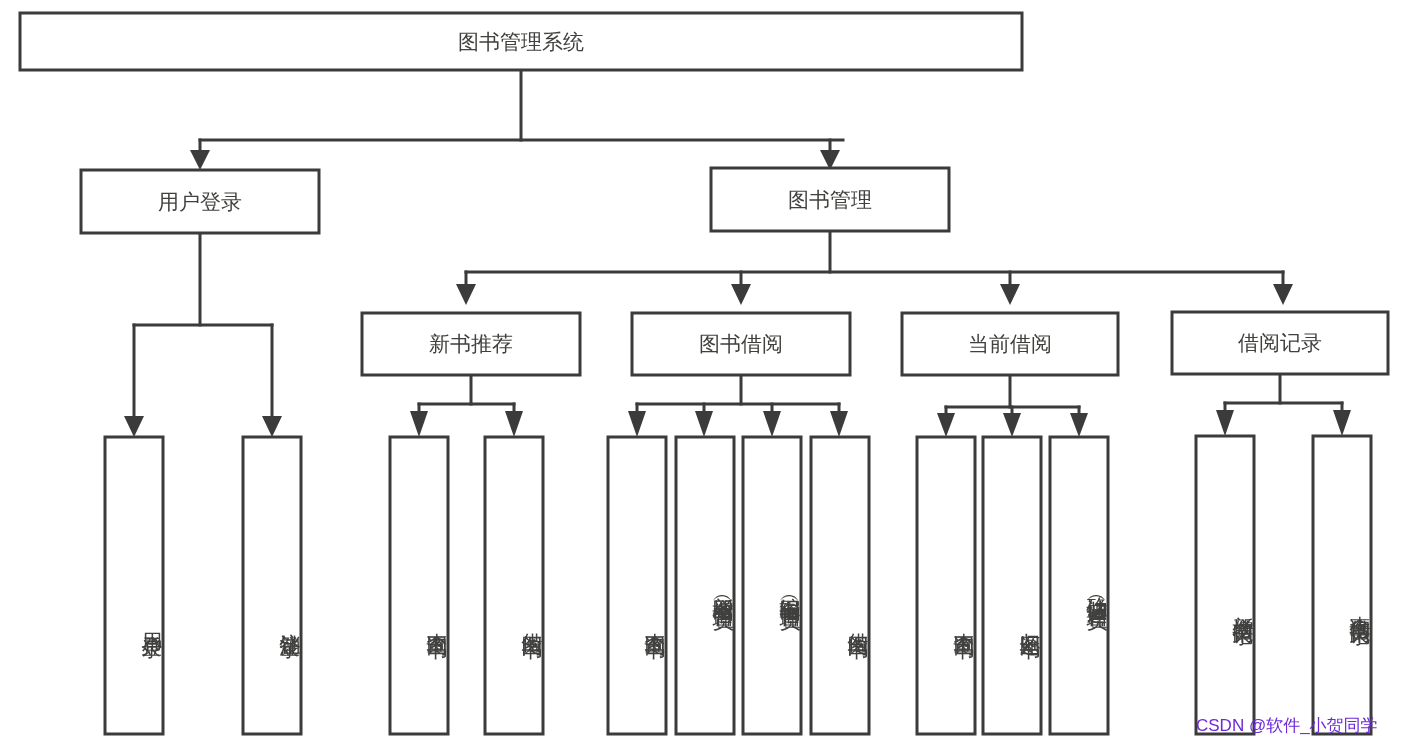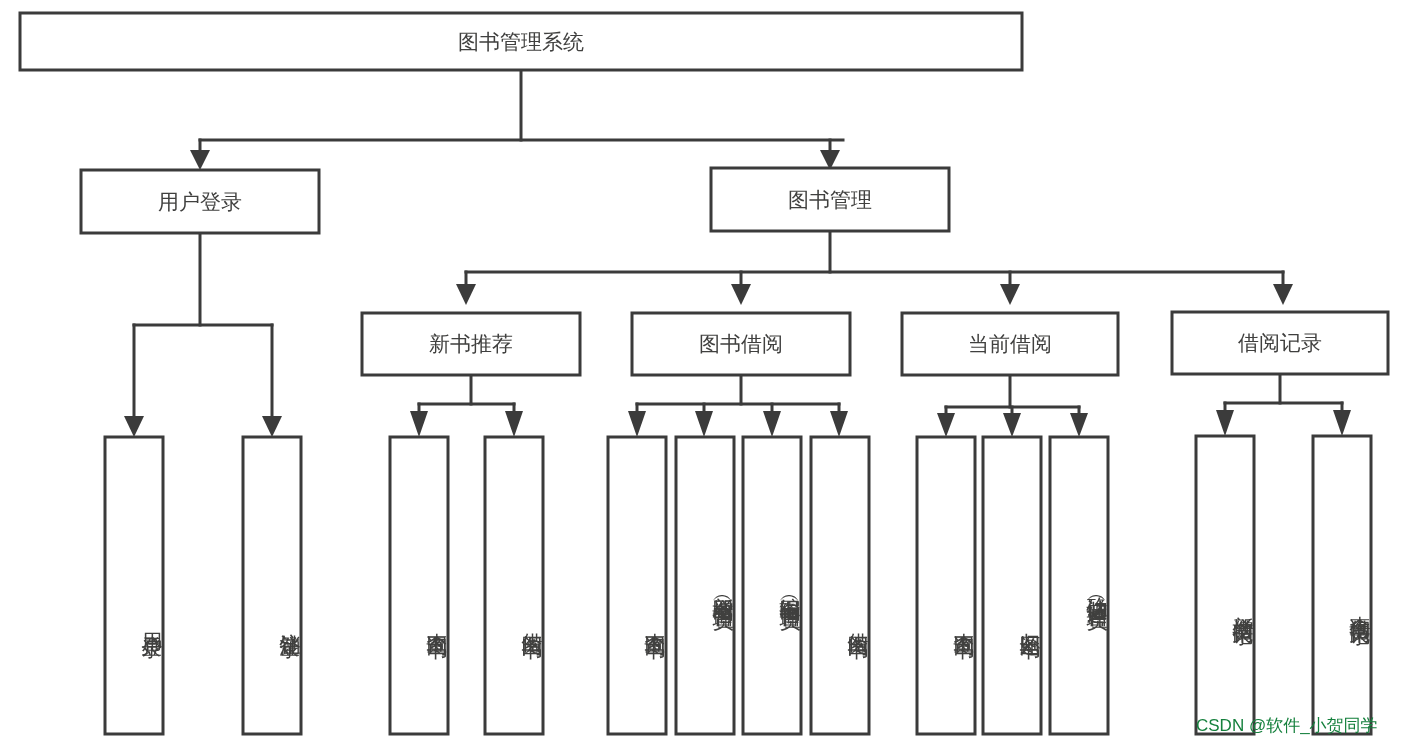--- a/index.html
+++ b/index.html
@@ -24,21 +24,21 @@
     font-family:"Liberation Sans","DejaVu Sans",sans-serif;
     font-size:21px;line-height:21px;color:#40403f;
     letter-spacing:2px;
     display:flex;align-items:flex-start;justify-content:center;
     white-space:nowrap;
     pointer-events:none;
   }
   .watermark{
     position:absolute;left:1196px;top:714px;
     font-family:"Liberation Sans","DejaVu Sans",sans-serif;
-    font-size:17px;color:#15803d;white-space:nowrap;
+    font-size:17px;color:#6d28d9;white-space:nowrap;
   }
 </style>
 </head>
 <body>
 
 <div id="diagram-root">
 
   <svg id="tree-canvas" viewBox="0 0 1405 747">
 
     <g>

